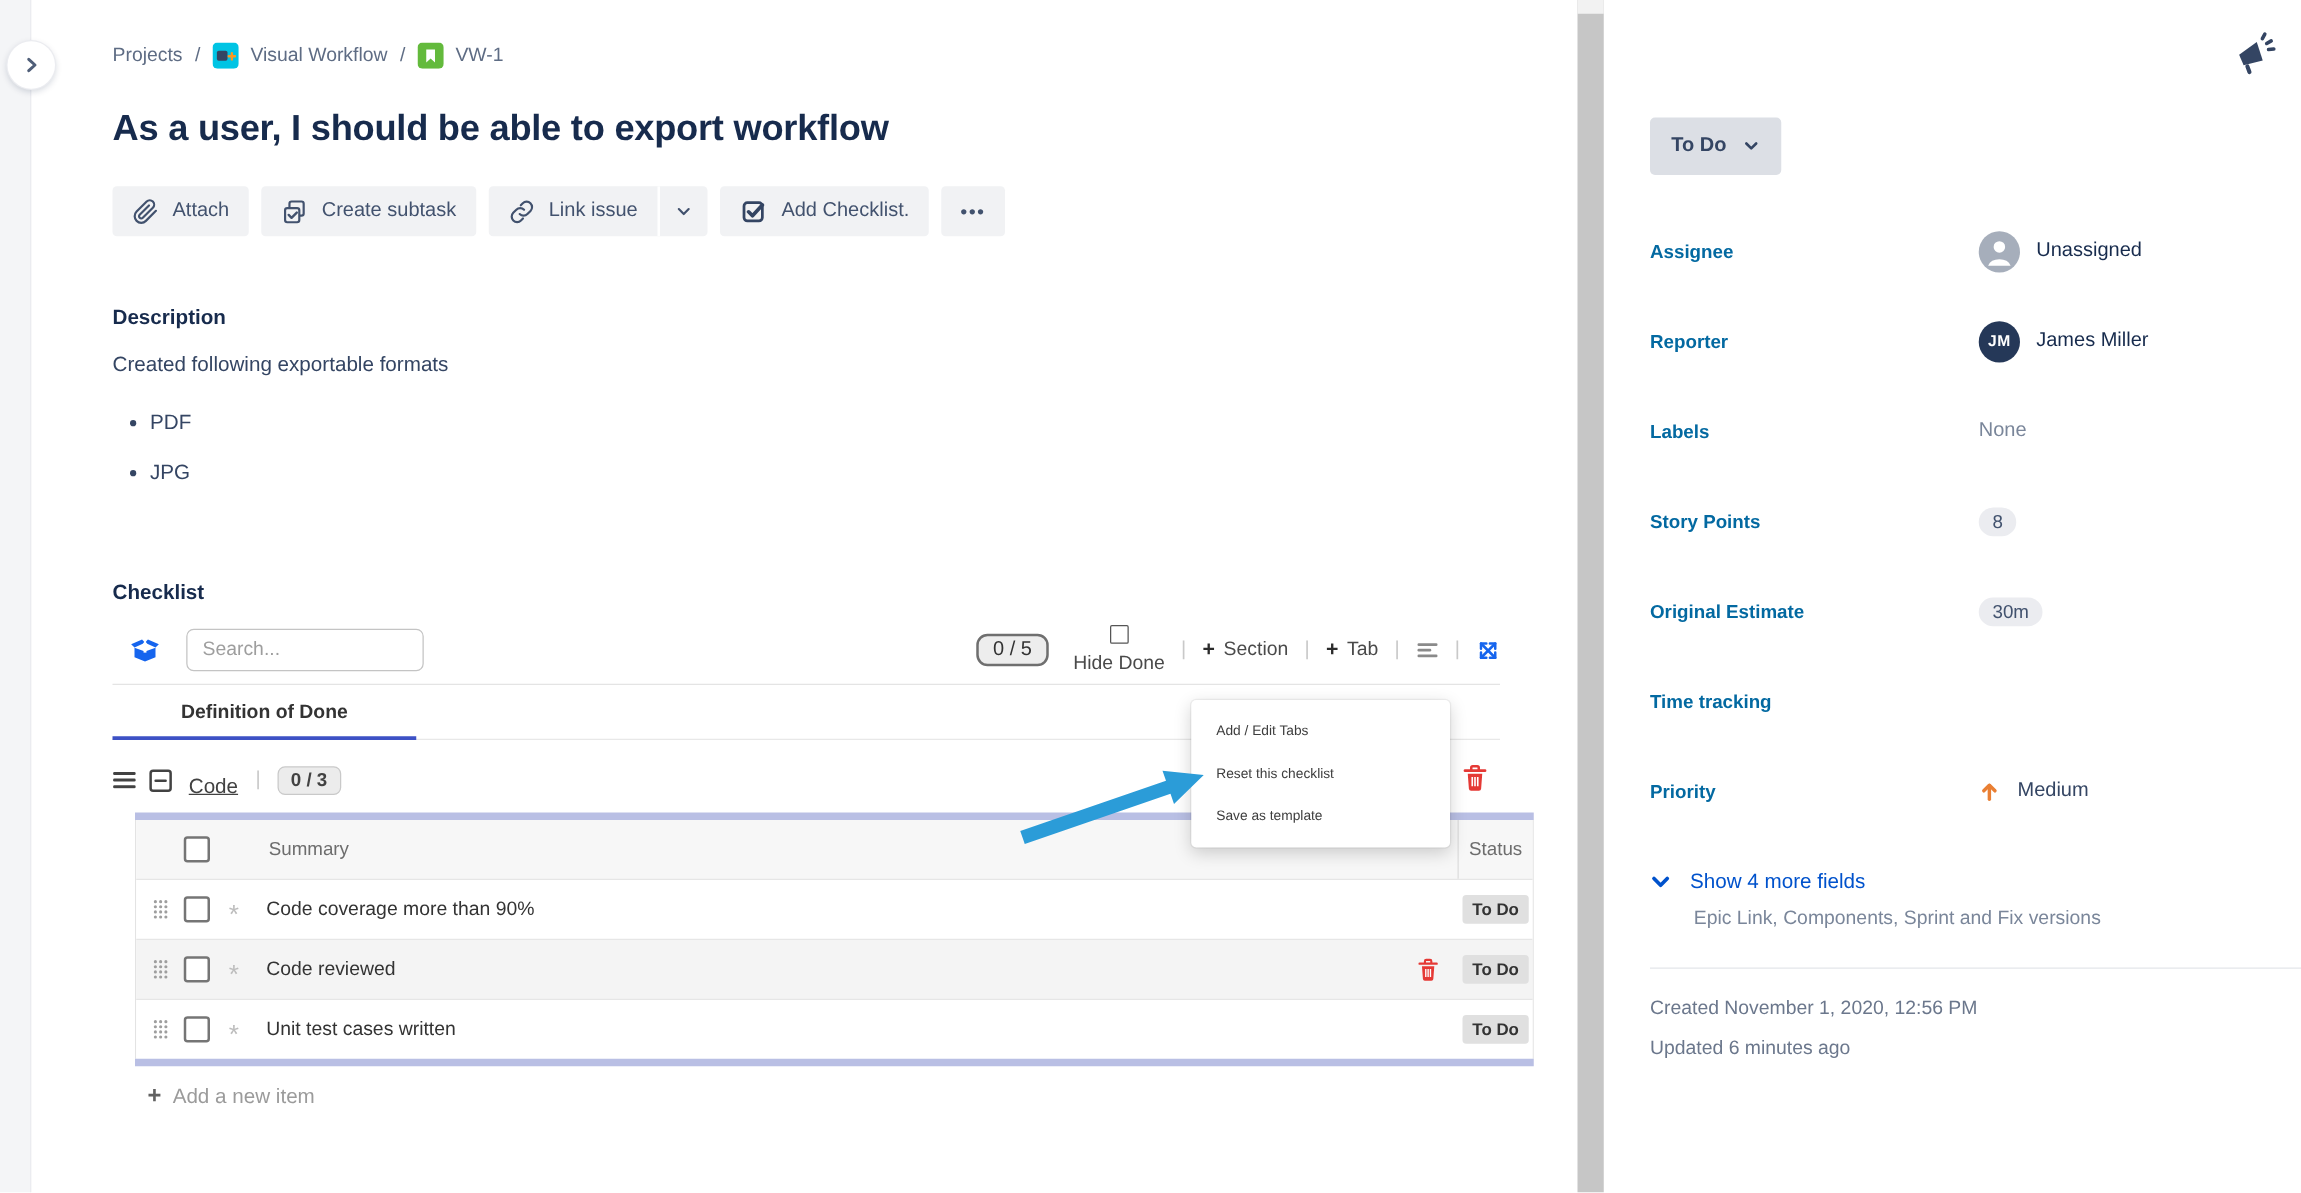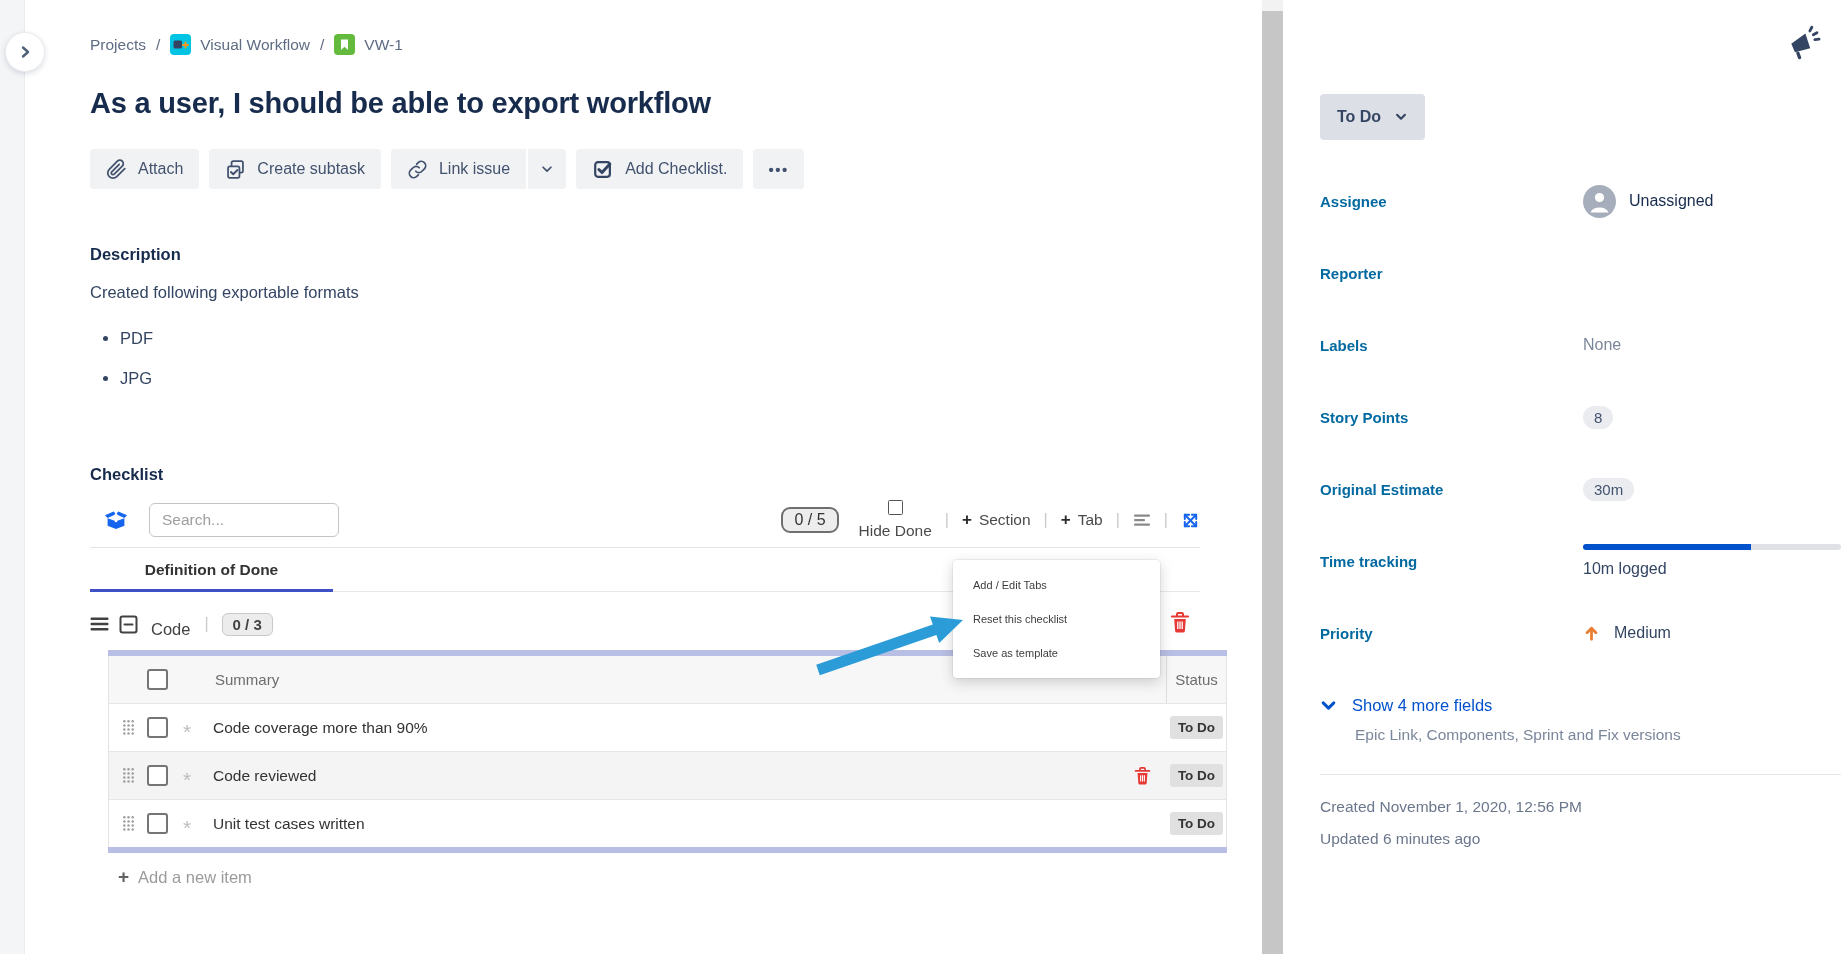--- a/index.html
+++ b/index.html
@@ -53,21 +53,21 @@
   .cb-sm{width:13px;height:13px;border:1.6px solid #555;border-radius:1.5px;background:#fff;}
   .tb-sep{color:#C9C9C9;font-size:16px;}
   .tb-plus{font-weight:700;font-size:17px;color:#2b2b2b;}
 
   .tabbar{margin-top:6px;height:43px;border-top:1px solid #E4E4E4;border-bottom:1px solid #E8E8E8;display:flex;}
   .tab{position:relative;width:243px;display:flex;align-items:center;justify-content:center;
        font-size:15.5px;font-weight:700;color:#333;cursor:pointer;}
   .tab.active::after{content:"";position:absolute;left:0;right:0;bottom:-1px;height:3px;background:#3D51C5;}
 
   .section-row{margin-top:15px;height:34px;display:flex;align-items:center;position:relative;}
-  .sec-name{font-size:16.5px;color:#424242;font-weight:500;margin:11px 14px 0 13px;}
+  .sec-name{font-size:16.5px;color:#424242;font-weight:500;margin:11px 14px 0 13px;text-decoration:underline;}
   .badge-sec{background:#ECECEC;border:1px solid #C9C9C9;border-radius:6px;padding:2px 10px;margin-left:13px;
              font-size:15px;font-weight:600;color:#424242;}
   .sec-trash{position:absolute;right:10px;top:4px;cursor:pointer;}
   .drag-burger{margin-right:10px;cursor:grab;}
 
   .table-wrap{margin:9px 0 0 18px;width:1119px;}
   .lav{height:6px;background:#B9BFE4;}
   .tbl{border-left:1px solid #E3E3E3;border-right:1px solid #E3E3E3;}
   .trow{height:47px;display:flex;align-items:center;border-bottom:1px solid #E6E6E6;background:#fff;font-size:15.5px;color:#333;}
   .trow.head{background:#F7F7F7;color:#6D6D6D;font-size:15px;}
@@ -473,20 +473,24 @@
                 <circle cx="16.5" cy="12.5" r="4.6" fill="#fff"></circle>
                 <path d="M7.5 27.5 a9.5 7.5 0 0 1 18 0 z" fill="#fff"></path>
               </svg>
           </span>
           <span>Unassigned</span>
         </span>
       </div>
 
       <div class="field">
         <span class="f-label">Reporter</span>
+        <span class="f-value">
+          <span class="avatar navy">JM</span>
+          <span>James Miller</span>
+        </span>
       </div>
 
       <div class="field">
         <span class="f-label">Labels</span>
         <span class="f-value muted">None</span>
       </div>
 
       <div class="field">
         <span class="f-label">Story Points</span>
         <span class="f-value">
@@ -496,26 +500,20 @@
 
       <div class="field">
         <span class="f-label">Original Estimate</span>
         <span class="f-value">
           <span class="pill">30m</span>
         </span>
       </div>
 
       <div class="field">
         <span class="f-label">Time tracking</span>
-        <span class="tt-cell">
-          <div class="tt-bar">
-            <div class="tt-fill" style="width: 65%;"></div>
-          </div>
-          <div class="tt-text">10m logged</div>
-        </span>
       </div>
 
       <div class="field">
         <span class="f-label">Priority</span>
         <span class="f-value prio">
           <span>
             <svg width="17" height="17" viewBox="0 0 16 16" fill="none" stroke="#E97F33" stroke-width="2.6" stroke-linecap="round" stroke-linejoin="round">
                 <path d="M8 13.5 V3.2"></path>
                 <path d="M3.8 7.2 L8 3 l4.2 4.2"></path>
               </svg>

